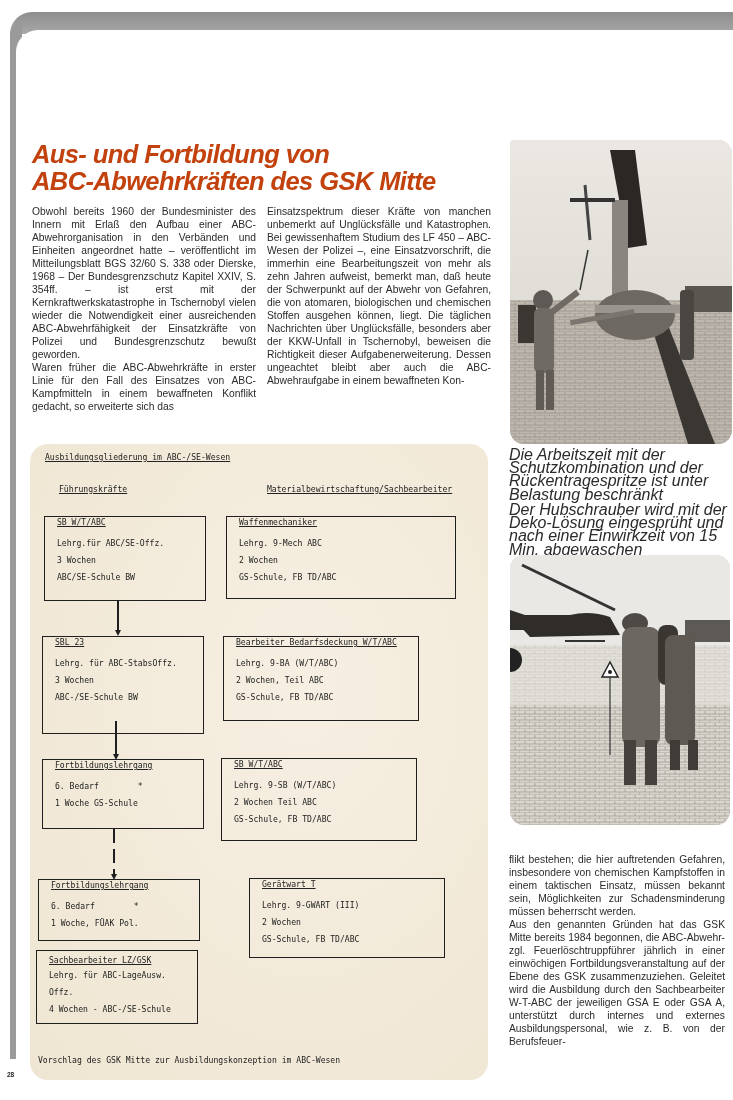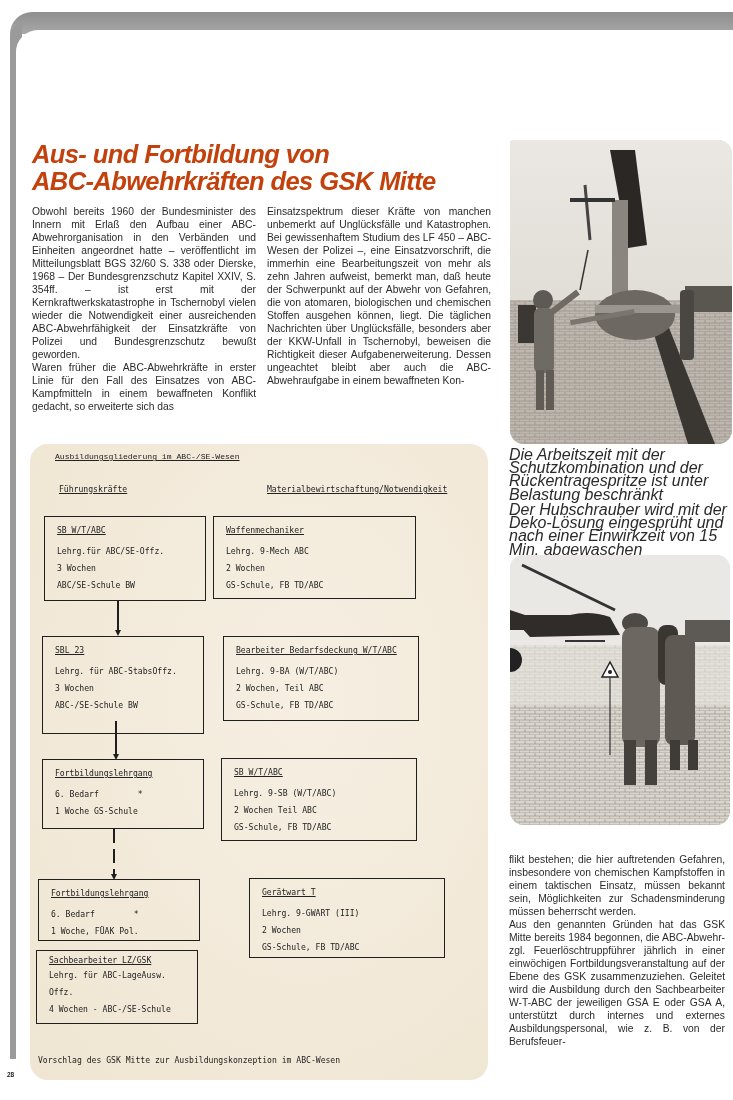--- a/index.html
+++ b/index.html
@@ -49,27 +49,27 @@
   }
   .cap1 { top: 448px; }
   .cap2 { top: 503px; }
 
   .chart-area {
     position: absolute; left: 30px; top: 444px; width: 458px; height: 636px;
     background: #f3ebdc; border-radius: 18px;
     background-image: radial-gradient(ellipse at 60% 40%, #f6efe2 0%, #efe5d2 100%);
   }
   .mono { font-family: "DejaVu Sans Mono", "Liberation Mono", monospace; font-size: 8.1px; color: #222; }
-  .chart-title { position: absolute; left: 25px; top: 8px; text-decoration: underline; font-family: Liberation Mono, monospace; }
+  .chart-title { position: absolute; left: 15px; top: 8px; text-decoration: underline; }
   .col-head { position: absolute; top: 40px; text-decoration: underline; }
   .col-head.left { left: 29px; }
   .col-head.right { left: 237px; }
 
   .box {
-    position: absolute; border: 1.6px solid #1f1f1f; padding: 8px 0 0 12px;
+    position: absolute; border: 1.6px solid #1f1f1f; padding: 0 0 0 12px;
   }
   .box .bt { text-decoration: underline; display: block; margin-bottom: 8px; }
   .box .bl { display: block; line-height: 17px; }
   .box.tight .bt { margin-bottom: 2px; }
 
   .vline { position: absolute; width: 1.6px; background: #1f1f1f; }
   .vdash { position: absolute; width: 1.6px;
     background: repeating-linear-gradient(#1f1f1f 0 14px, transparent 14px 20px); }
   .arrow { position: absolute; width: 0; height: 0;
     border-left: 3px solid transparent; border-right: 3px solid transparent; border-top: 6px solid #1f1f1f; }
@@ -163,21 +163,21 @@
     <rect x="155" y="80" width="30" height="110" rx="8" fill="#5e5953"></rect>
     <rect x="160" y="185" width="10" height="30" fill="#3f3b37"></rect>
     <rect x="178" y="185" width="10" height="30" fill="#3f3b37"></rect>
     <circle cx="0" cy="105" r="12" fill="#222"></circle>
   </svg>
 </div>
 
 <div class="chart-area">
   <div class="mono chart-title">Ausbildungsgliederung im ABC-/SE-Wesen</div>
   <div class="mono col-head left">Führungskräfte</div>
-  <div class="mono col-head right">Materialbewirtschaftung/Notwendigkeit</div>
+  <div class="mono col-head right">Materialbewirtschaftung/Sachbearbeiter</div>
 
   <div class="box mono" style="left:14px; top:72px; width:162px; height:85px;">
     <span class="bt">SB W/T/ABC</span>
     <span class="bl">Lehrg.für ABC/SE-Offz.</span>
     <span class="bl">3 Wochen</span>
     <span class="bl">ABC/SE-Schule BW</span>
   </div>
   <div class="vline" style="left:87px; top:157px; height:32px;"></div>
   <div class="arrow" style="left:85px; top:186px;"></div>
 
@@ -204,21 +204,21 @@
     <span class="bl">1 Woche, FÜAK Pol.</span>
   </div>
 
   <div class="box mono tight" style="left:6px; top:506px; width:162px; height:74px; padding-top:4px;">
     <span class="bt">Sachbearbeiter LZ/GSK</span>
     <span class="bl">Lehrg. für ABC-LageAusw.</span>
     <span class="bl">Offz.</span>
     <span class="bl">4 Wochen - ABC-/SE-Schule</span>
   </div>
 
-  <div class="box mono" style="left:183px; top:72px; width:203px; height:83px;">
+  <div class="box mono" style="left:196px; top:72px; width:230px; height:83px;">
     <span class="bt">Waffenmechaniker</span>
     <span class="bl">Lehrg. 9-Mech ABC</span>
     <span class="bl">2 Wochen</span>
     <span class="bl">GS-Schule, FB TD/ABC</span>
   </div>
   <div class="box mono" style="left:193px; top:192px; width:196px; height:85px;">
     <span class="bt">Bearbeiter Bedarfsdeckung W/T/ABC</span>
     <span class="bl">Lehrg. 9-BA (W/T/ABC)</span>
     <span class="bl">2 Wochen, Teil ABC</span>
     <span class="bl">GS-Schule, FB TD/ABC</span>

